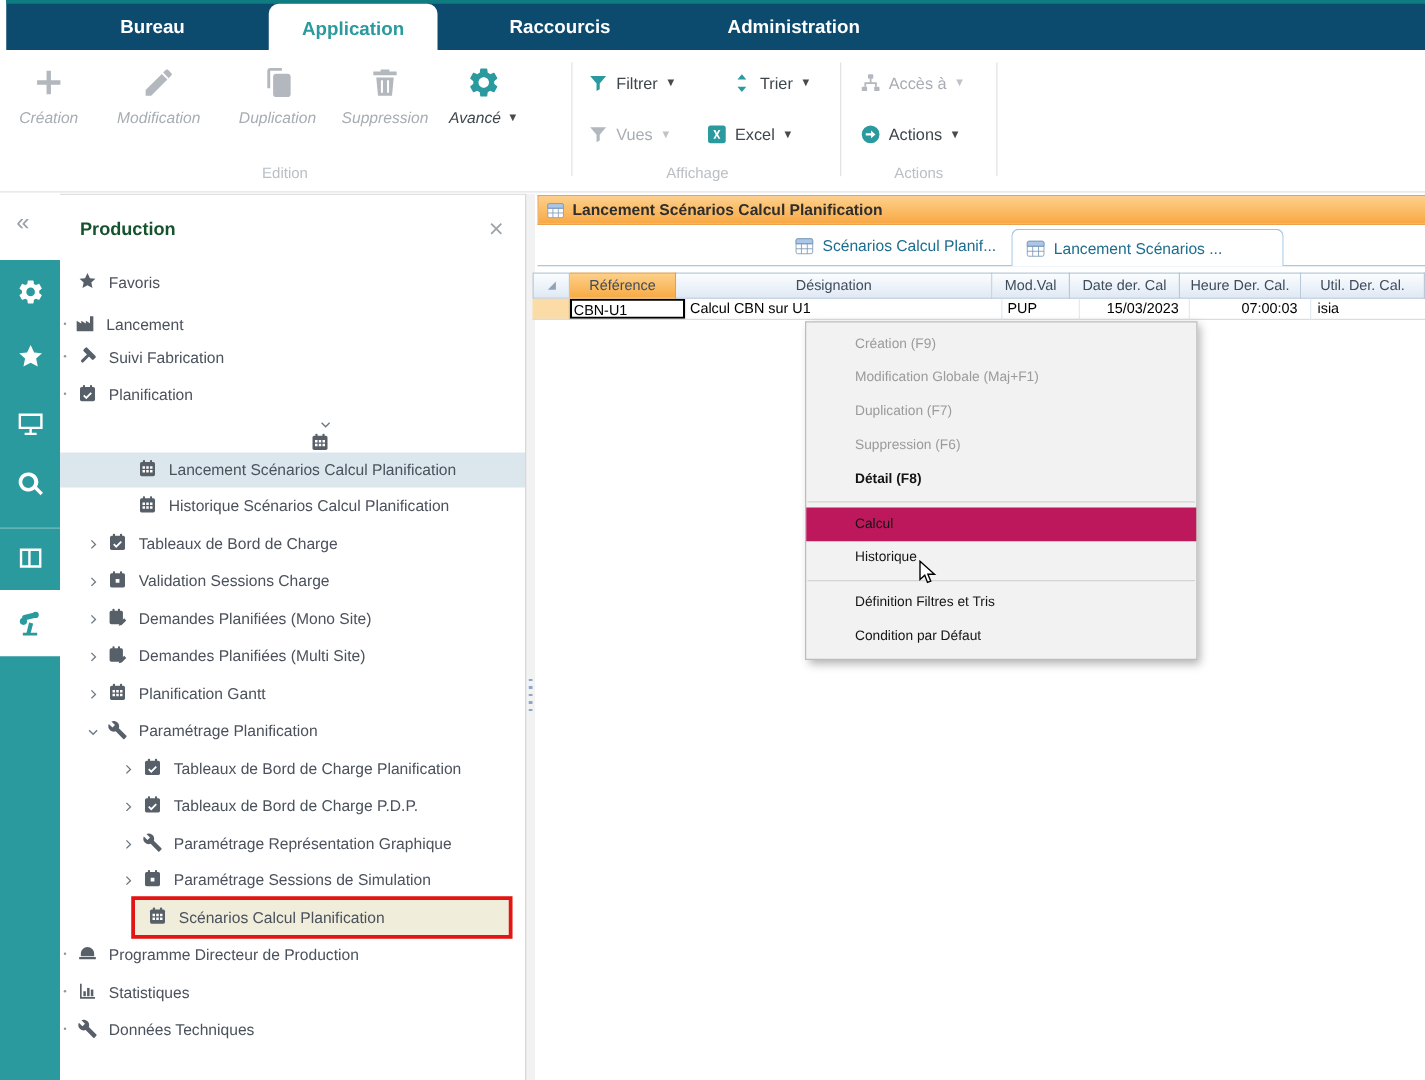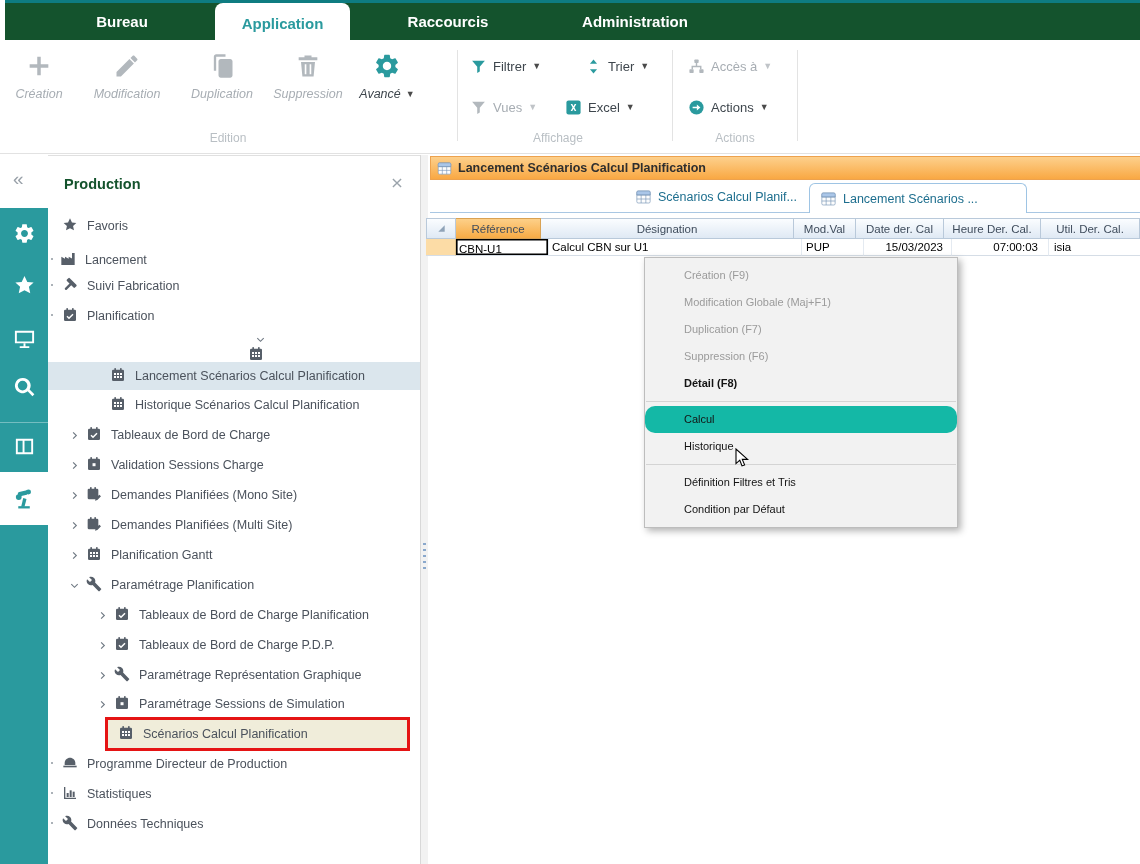--- a/index.html
+++ b/index.html
@@ -1,21 +1,21 @@
 <!DOCTYPE html>
 <html><head>
 <meta charset="utf-8">
 <style>
   html,body{margin:0;padding:0;}
   body{width:1140px;height:864px;position:relative;overflow:hidden;background:#fff;
        font-family:"Liberation Sans",sans-serif;-webkit-font-smoothing:antialiased;}
   svg{display:block}
 
   
-  .topbar{position:absolute;left:5px;right:0;top:0;height:37px;background:#14532d;border-top:3px solid #0e7c81;}
+  .topbar{position:absolute;left:5px;right:0;top:0;height:37px;background:#0c4a6e;border-top:3px solid #0e7c81;}
   .menu-tab{position:absolute;top:0;height:100%;display:flex;align-items:center;justify-content:center;
             color:#fff;font-weight:bold;font-size:15px;cursor:default;}
   .menu-tab.active{background:#fff;color:#2a9a9e;border-radius:8px 8px 0 0;top:0px;height:40px;}
 
   
   .ribbon{position:absolute;left:0;top:40px;width:1140px;height:113px;background:#fff;border-bottom:1px solid #e2e2e2;}
   .rbtn-big{position:absolute;top:10px;height:78px;display:flex;flex-direction:column;align-items:center;font-style:italic;}
   .rbtn-big .rico{width:28px;height:28px;margin-top:2px;}
   .rbtn-big .rlblrow{display:flex;align-items:center;gap:5px;margin-top:7px;font-size:12.5px;}
   .rbtn-sm{position:absolute;height:22px;display:flex;align-items:center;gap:6px;font-size:13px;}
@@ -81,21 +81,21 @@
       border-right:1px solid #e4eaf1;border-bottom:1px solid #d5dde6;white-space:nowrap;overflow:hidden;cursor:default;}
   .td.marker{background:#fcdca6;border-right:1px solid #dcc08a;}
   .td.selcell{box-shadow:inset 0 0 0 1.6px #000;}
 
   
   .ctx{position:absolute;left:644px;top:257px;width:314px;background:#f2f2f2;border:1px solid #bdbdbd;
        box-shadow:3px 3px 7px rgba(0,0,0,.3);padding:4px 0;z-index:30;box-sizing:border-box;}
   .cm-item{height:27px;line-height:27px;padding-left:39px;font-size:11px;color:#141414;cursor:pointer;white-space:nowrap;}
   .cm-item.disabled{color:#9b9b9b;}
   .cm-item.bold{font-weight:bold;}
-  .cm-item.hl{background:#14b8a6;border-radius:10px;}
+  .cm-item.hl{background:#be185d;}
   .cm-sep{height:1px;background:#d4d4d4;margin:4px 1px;}
 
   .cursor{position:absolute;left:733px;top:448px;z-index:40;pointer-events:none;}
 </style>
 </head>
 <body>
 
 <div class="topbar" id="topbar">
     <div class="menu-tab" style="left: 62px; width: 110px;">Bureau</div>
     <div class="menu-tab active" style="left: 210px; width: 135px;">Application</div>

